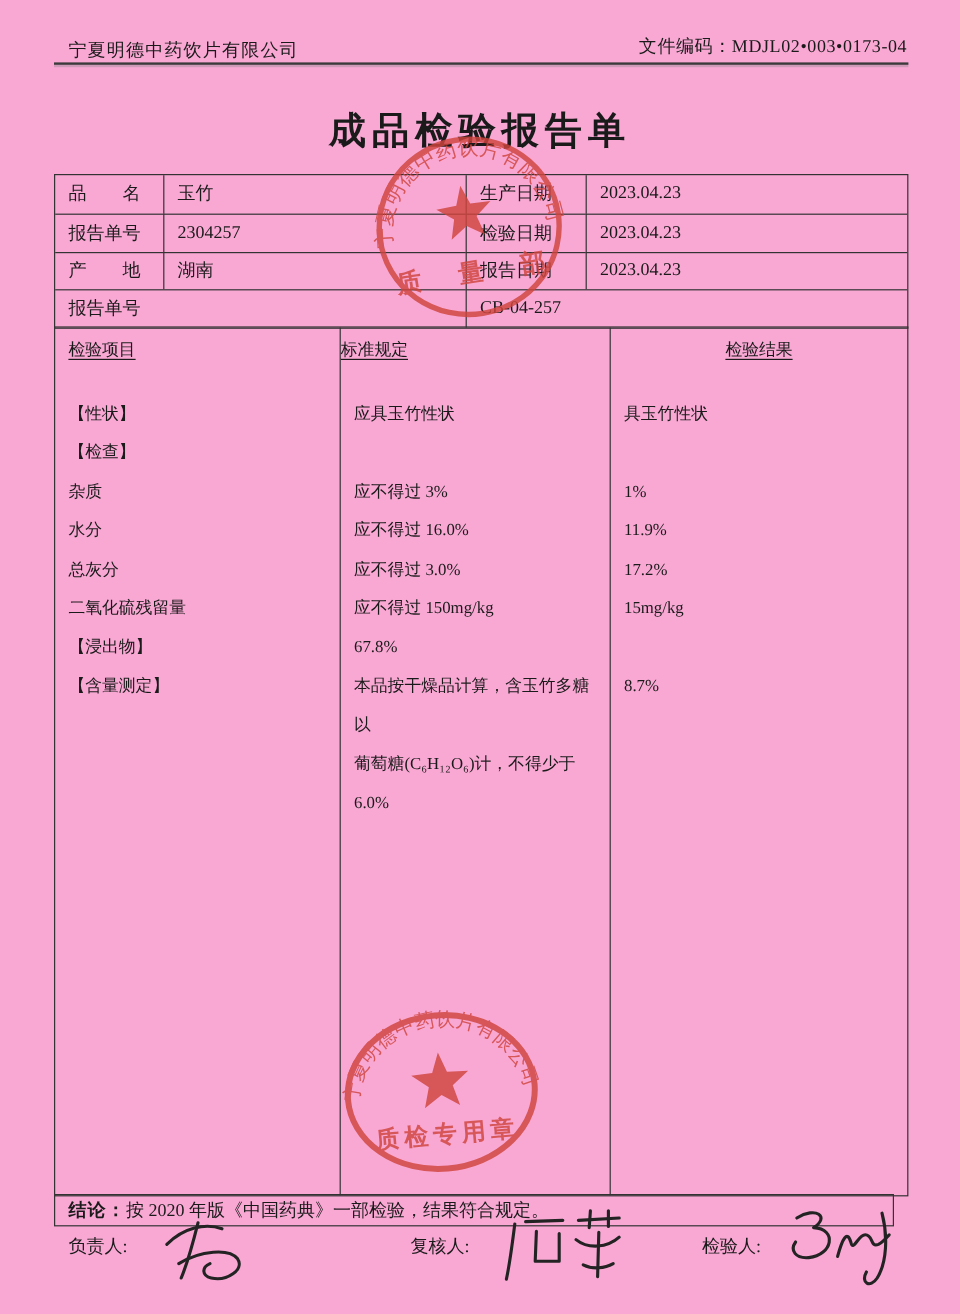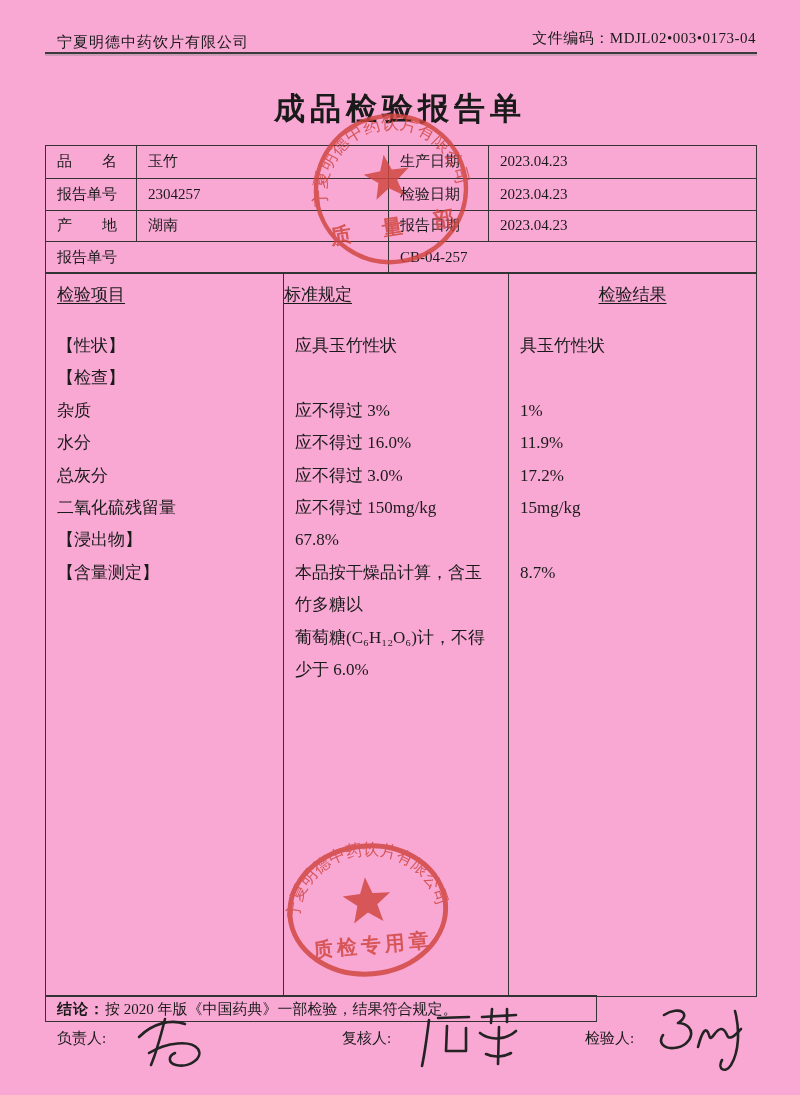--- a/index.html
+++ b/index.html
@@ -23,35 +23,35 @@
   .info-table{position:absolute;left:45px;top:145px;width:710px;height:127px;
               border:1px solid #333;display:grid;grid-template-rows:repeat(4,1fr);
               font-size:15px;background:transparent;}
   .info-row{display:grid;grid-template-columns:90px 252px 100px 268px;}
   .info-row.last{grid-template-columns:342px 368px;}
   .info-cell{padding-left:11px;display:flex;align-items:center;border-left:1px solid #333;border-top:1px solid #333;overflow:hidden;}
   .info-row .info-cell:first-child{border-left:none;}
   .info-row:first-child .info-cell{border-top:none;}
 
   
-  .main-table{position:absolute;left:45px;top:272px;width:710px;height:723px;border:1px solid #333;font-size:17px;}
+  .main-table{position:absolute;left:45px;top:272px;width:710px;height:723px;border:1px solid #333;font-size:14px;}
   .vline{position:absolute;top:0;bottom:0;width:1px;background:#333;}
   .vline.v1{left:237px;} .vline.v2{left:462px;}
   .mt-header{position:absolute;top:10px;height:22px;}
   .mt-header span{text-decoration:underline;text-underline-offset:3px;}
   .mt-h1{left:11px;}
   .mt-h2{left:238px;width:225px;}
   .mt-h3{left:463px;width:247px;text-align:center;}
   .irows{position:absolute;left:0;top:57px;width:710px;}
   .irow{display:grid;grid-template-columns:238px 225px 247px;min-height:32.4px;}
   .icell{padding:0 11px;line-height:32.4px;overflow:hidden;}
   .icell.standard{white-space:pre-line;}
 
   
-  .conclusion{position:absolute;left:45px;top:995px;width:552px;height:27px;border:1px solid #333;
+  .conclusion{position:absolute;left:45px;top:995px;width:700px;height:27px;border:1px solid #333;
               line-height:26px;padding-left:11px;font-size:15px;box-sizing:border-box;}
   .conclusion b{letter-spacing:1px;}
   .sig-label{position:absolute;top:1029px;font-size:15px;}
   .sig-1{left:57px;} .sig-2{left:342px;} .sig-3{left:585px;}
   .sigsvg{position:absolute;}
   .sigsvg path{fill:none;stroke:#232323;stroke-width:2.6;stroke-linecap:round;stroke-linejoin:round;}
 
   
   .stamp{position:absolute;opacity:.82;}
   .stamp-top{left:306px;top:104px;transform:rotate(-9deg);}

